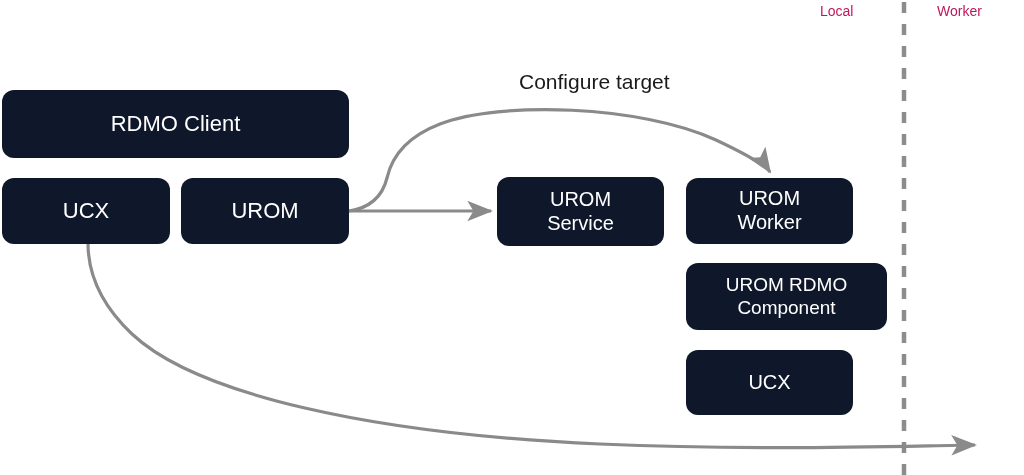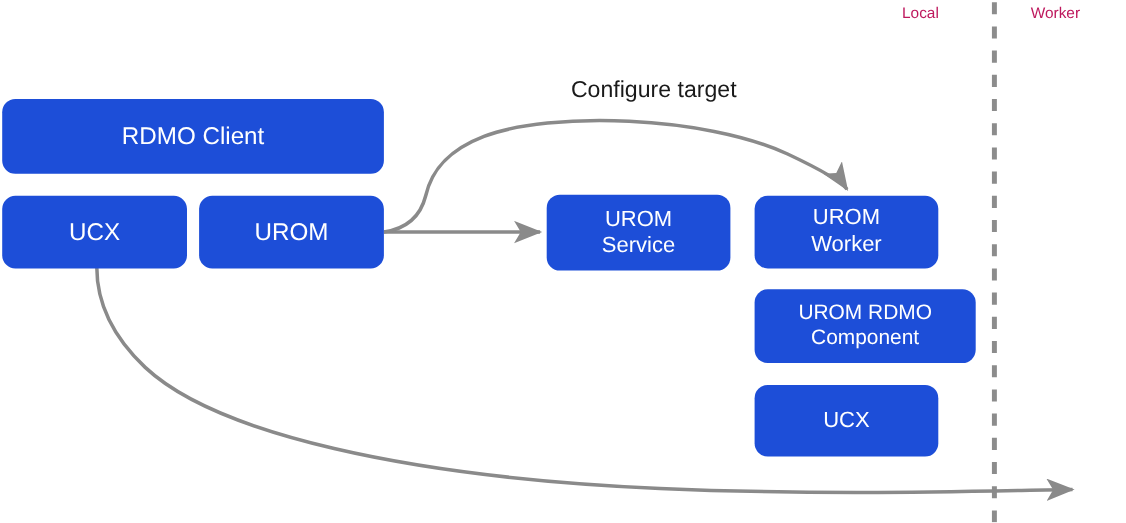--- a/index.html
+++ b/index.html
@@ -19,21 +19,21 @@
   }
   .svg-layer {
     position: absolute;
     left: 0;
     top: 0;
     width: 1024px;
     height: 475px;
   }
   .node {
     position: absolute;
-    background: #1d4ed8;
+    background: #0f172a;
     border-radius: 12px;
     color: #ffffff;
     display: flex;
     align-items: center;
     justify-content: center;
     text-align: center;
     line-height: 1.18;
     box-sizing: border-box;
     z-index: 3;
   }

